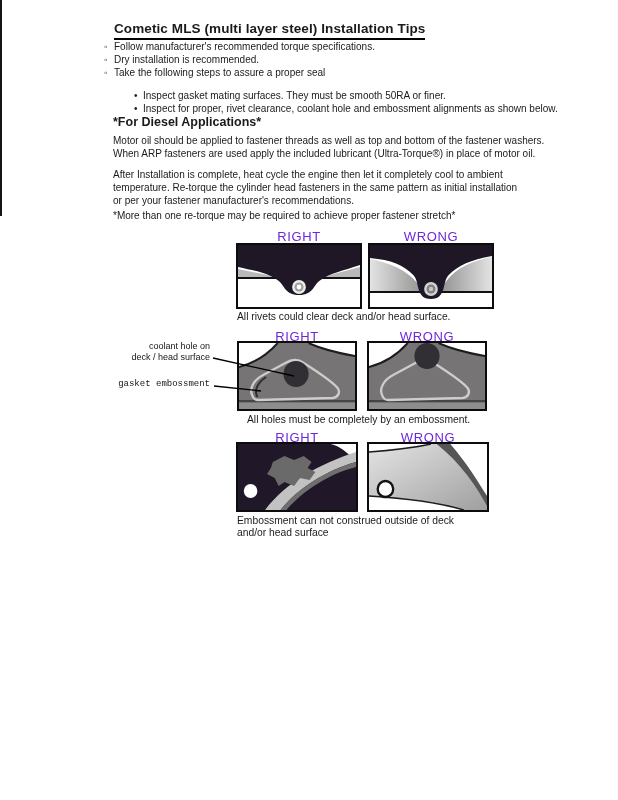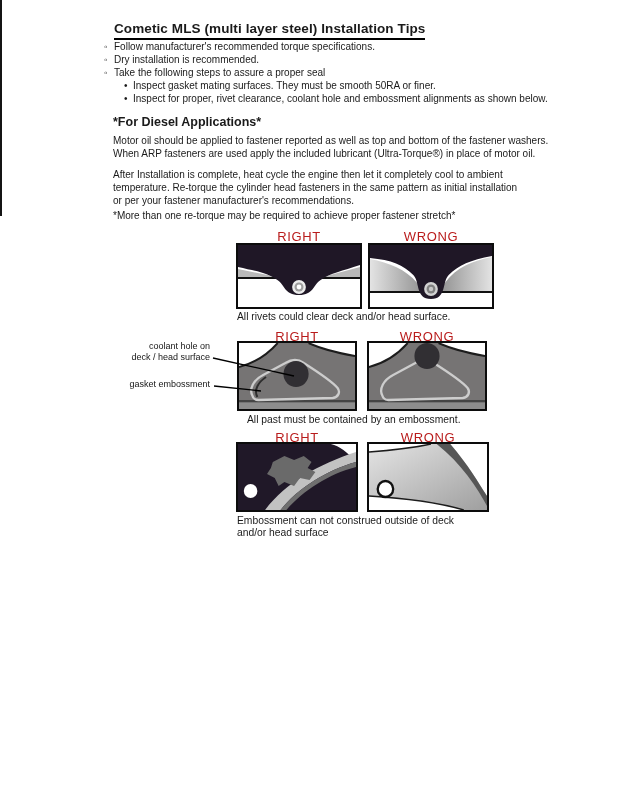--- a/index.html
+++ b/index.html
@@ -10,28 +10,28 @@
   .scan-line{position:absolute;left:0;top:0;width:2px;height:216px;background:#141414;}
   .title{
     position:absolute;left:114px;top:21px;margin:0;
     font-size:13.5px;font-weight:700;letter-spacing:.1px;
     border-bottom:2px solid #000;padding-bottom:2px;white-space:nowrap;
   }
   .bullets{position:absolute;left:104px;top:41px;margin:0;padding:0;list-style:none;
     font-size:10px;line-height:12.9px;white-space:nowrap;}
   .bullets li{position:relative;padding-left:10px;}
   .bullets li::before{content:"◦";position:absolute;left:0;top:0;font-size:10px;}
-  .sub-bullets{position:absolute;left:124px;top:80px;margin:0;padding:0;list-style:none;
+  .sub-bullets{position:absolute;left:124px;top:80px;margin:10px;padding:0;list-style:none;
     font-size:10px;line-height:12.9px;white-space:nowrap;}
   .sub-bullets li{position:relative;padding-left:9px;}
   .sub-bullets li::before{content:"•";position:absolute;left:0;top:0;font-size:10px;}
   .diesel-heading{position:absolute;left:113px;top:115px;margin:0;font-size:12.5px;font-weight:700;}
   .para{position:absolute;left:113px;margin:0;font-size:10px;line-height:13px;white-space:pre-line;}
   .p1{top:134px;} .p2{top:168px;} .note{top:209px;}
-  .fig-label{position:absolute;font-size:13px;letter-spacing:.6px;text-align:center;color:#b91c1c;}
+  .fig-label{position:absolute;font-size:13px;letter-spacing:.6px;text-align:center;color:#6d28d9;}
   .fig-box{position:absolute;border:2px solid #0c0c0c;background:#fff;box-sizing:border-box;}
   .fig-box svg{display:block;width:100%;height:100%;}
   .caption{position:absolute;margin:0;font-size:10.3px;line-height:11.5px;white-space:pre-line;}
   .ann-label{position:absolute;left:110px;width:100px;text-align:right;
     font-size:9px;line-height:10.5px;color:#161616;white-space:pre-line;}
   .pointer-svg{position:absolute;left:110px;top:330px;width:260px;height:100px;}
   .disclaimer{position:absolute;left:105px;top:571px;width:400px;color:#242424;}
   .disclaimer h2{margin:0 0 6px 0;font-size:5.6px;font-weight:700;}
   .disclaimer p{margin:0 0 6px 0;font-size:5px;line-height:6.15px;white-space:pre-line;}
   .footer-code{position:absolute;left:389px;top:760px;font-size:11.5px;color:#3a3a3a;letter-spacing:.3px;}
@@ -49,21 +49,21 @@
     <li>Follow manufacturer's recommended torque specifications.</li>
     <li>Dry installation is recommended.</li>
     <li>Take the following steps to assure a proper seal</li>
   </ul>
   <ul class="sub-bullets">
     <li>Inspect gasket mating surfaces.  They must be smooth 50RA or finer.</li>
     <li>Inspect for proper, rivet clearance, coolant hole and embossment alignments as shown below.</li>
   </ul>
 
   <h2 class="diesel-heading">*For Diesel Applications*</h2>
-  <p class="para p1">Motor oil should be applied to fastener reported as well as top and bottom of the fastener washers.
+  <p class="para p1">Motor oil should be applied to fastener threads as well as top and bottom of the fastener washers.
 When ARP fasteners are used apply the included lubricant (Ultra-Torque®) in place of motor oil.</p>
   <p class="para p2">After Installation is complete, heat cycle the engine then let it completely cool to ambient
 temperature. Re-torque the cylinder head fasteners in the same pattern as initial installation
 or per your fastener manufacturer's recommendations.</p>
   <p class="para note">*More than one re-torque may be required to achieve proper fastener stretch*</p>
 
   <div class="fig-label" style="left:236px;top:229px;width:126px;">RIGHT</div>
   <div class="fig-label" style="left:368px;top:229px;width:126px;">WRONG</div>
 
   <div class="fig-box" style="left:236px;top:243px;width:126px;height:66px;">
@@ -104,21 +104,21 @@
       </g>
     </svg>
   </div>
   <p class="caption" style="left:237px;top:311px;">All rivets could clear deck and/or head surface.</p>
 
   <div class="fig-label" style="left:237px;top:329px;width:120px;">RIGHT</div>
   <div class="fig-label" style="left:367px;top:329px;width:120px;">WRONG</div>
 
   <div class="ann-label" style="top:341px;">coolant hole on
 deck / head surface</div>
-  <div class="ann-label" style="top:379px;">gasket embossment</div>
+  <div class="ann-label" style="top:379px;font-family:Liberation Mono, monospace;">gasket embossment</div>
 
   <div class="fig-box" style="left:237px;top:341px;width:120px;height:70px;">
     <svg viewBox="0 0 120 66" preserveAspectRatio="none">
       <rect x="0" y="0" width="120" height="66" fill="#767474"></rect>
       <rect x="0" y="57" width="120" height="2.5" fill="#454545"></rect>
       <rect x="0" y="59.5" width="120" height="6.5" fill="#8d8d8d"></rect>
       <path d="M0,0 L40,0 C30,11 16,20 0,24 Z" fill="#ffffff"></path>
       <path d="M40,0 C30,11 16,20 0,24" stroke="#1c1c1c" stroke-width="2" fill="none"></path>
       <path d="M72,0 L120,0 L120,13 C103,10 85,6 72,0 Z" fill="#ffffff"></path>
       <path d="M72,0 C85,6 103,10 120,13" stroke="#1c1c1c" stroke-width="2" fill="none"></path>
@@ -139,21 +139,21 @@
       <path d="M14,53 C10,46 15,37 25,32 L48,20 C55,16 61,16 67,20 C80,28 96,38 102,45 C105,49 103,54 97,55 L20,57 C15,57 14,53 14,53 Z" stroke="#cdcdcd" stroke-width="2.4" fill="none"></path>
       <circle cx="60" cy="13" r="13" fill="#312f33"></circle>
     </svg>
   </div>
 
   <svg class="pointer-svg" viewBox="0 0 260 100">
     <line x1="103" y1="28" x2="184" y2="46" stroke="#000000" stroke-width="1.3"></line>
     <line x1="104" y1="56" x2="151" y2="61" stroke="#000000" stroke-width="1.3"></line>
   </svg>
 
-  <p class="caption" style="left:247px;top:414px;">All past must be contained by an embossment.</p>
+  <p class="caption" style="left:247px;top:414px;">All holes must be completely by an embossment.</p>
 
   <div class="fig-label" style="left:236px;top:430px;width:122px;">RIGHT</div>
   <div class="fig-label" style="left:367px;top:430px;width:122px;">WRONG</div>
 
   <div class="fig-box" style="left:236px;top:442px;width:122px;height:70px;">
     <svg viewBox="0 0 122 66" preserveAspectRatio="none">
       <rect x="0" y="0" width="122" height="66" fill="#201828"></rect>
       <path d="M96,0 L122,0 L122,18 C113,8 105,2 96,0 Z" fill="#ffffff"></path>
       <path d="M122,8 C84,20 50,38 28,66 L44,66 C62,44 92,26 122,18 Z" fill="#c2c2c2"></path>
       <path d="M122,18 C92,26 62,44 44,66 L50,66 C68,46 94,30 122,23 Z" fill="#6f6f6f"></path>

